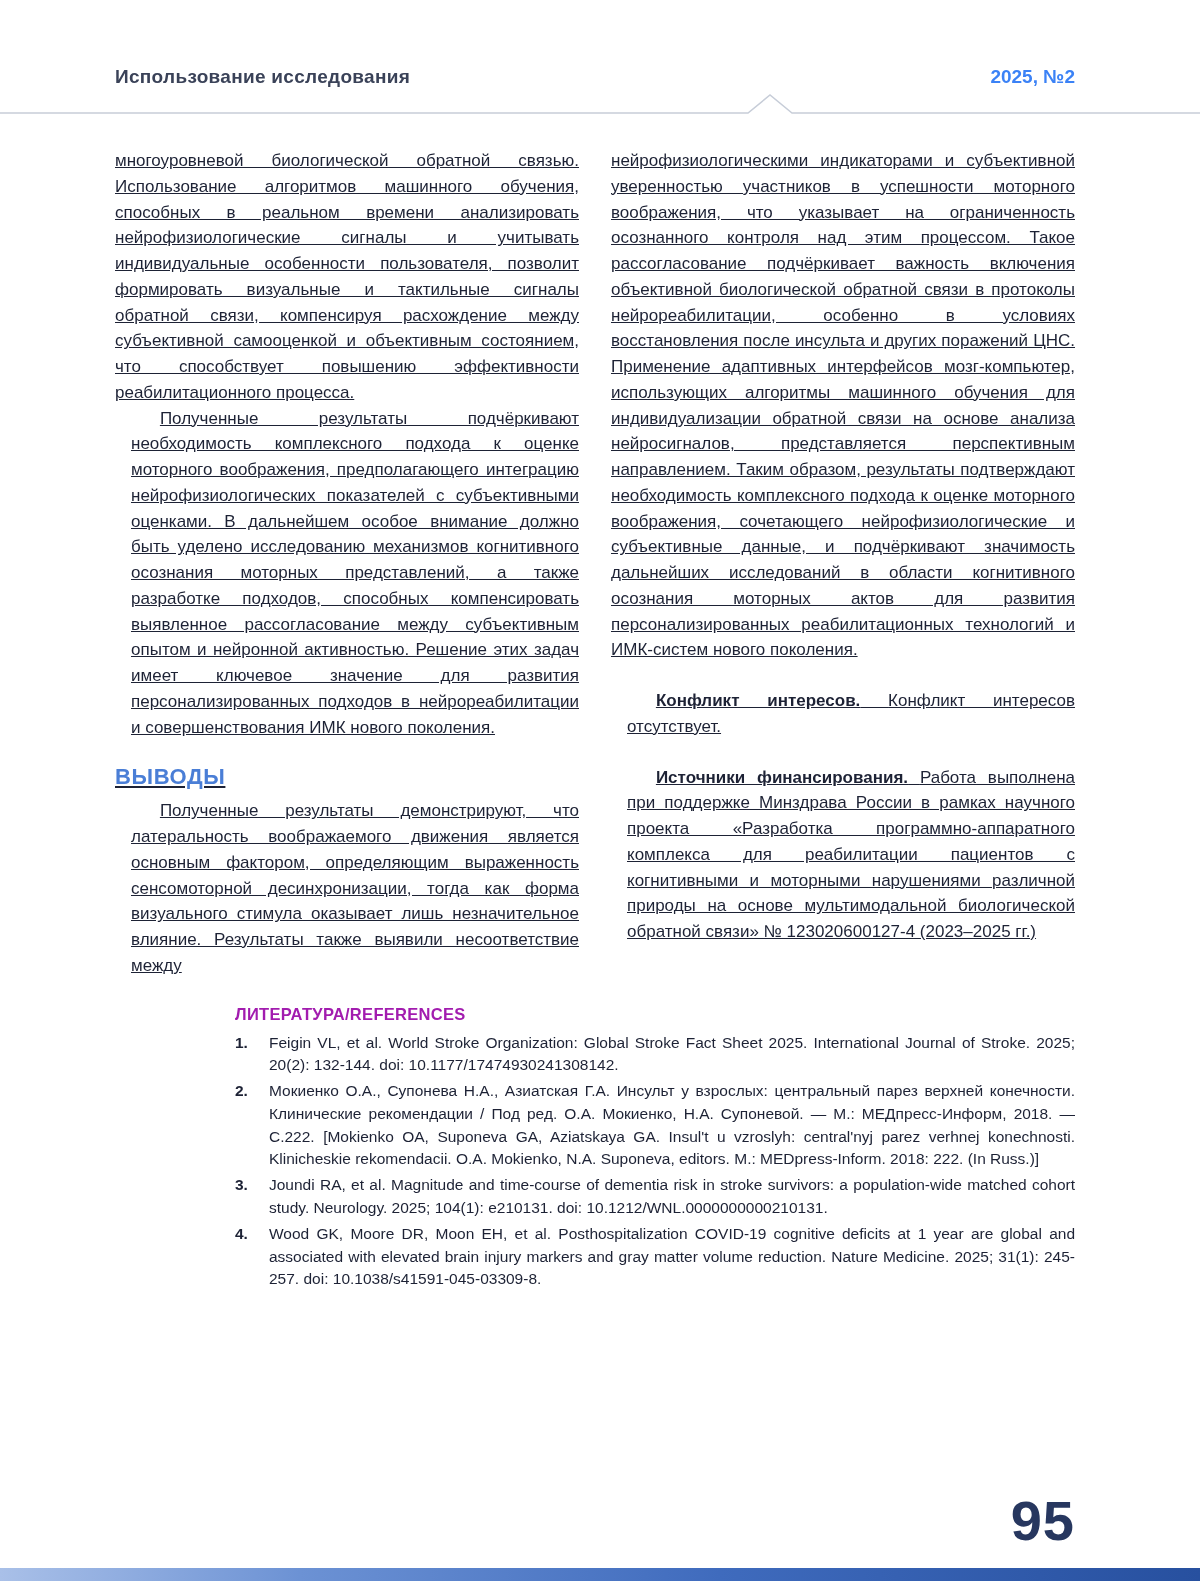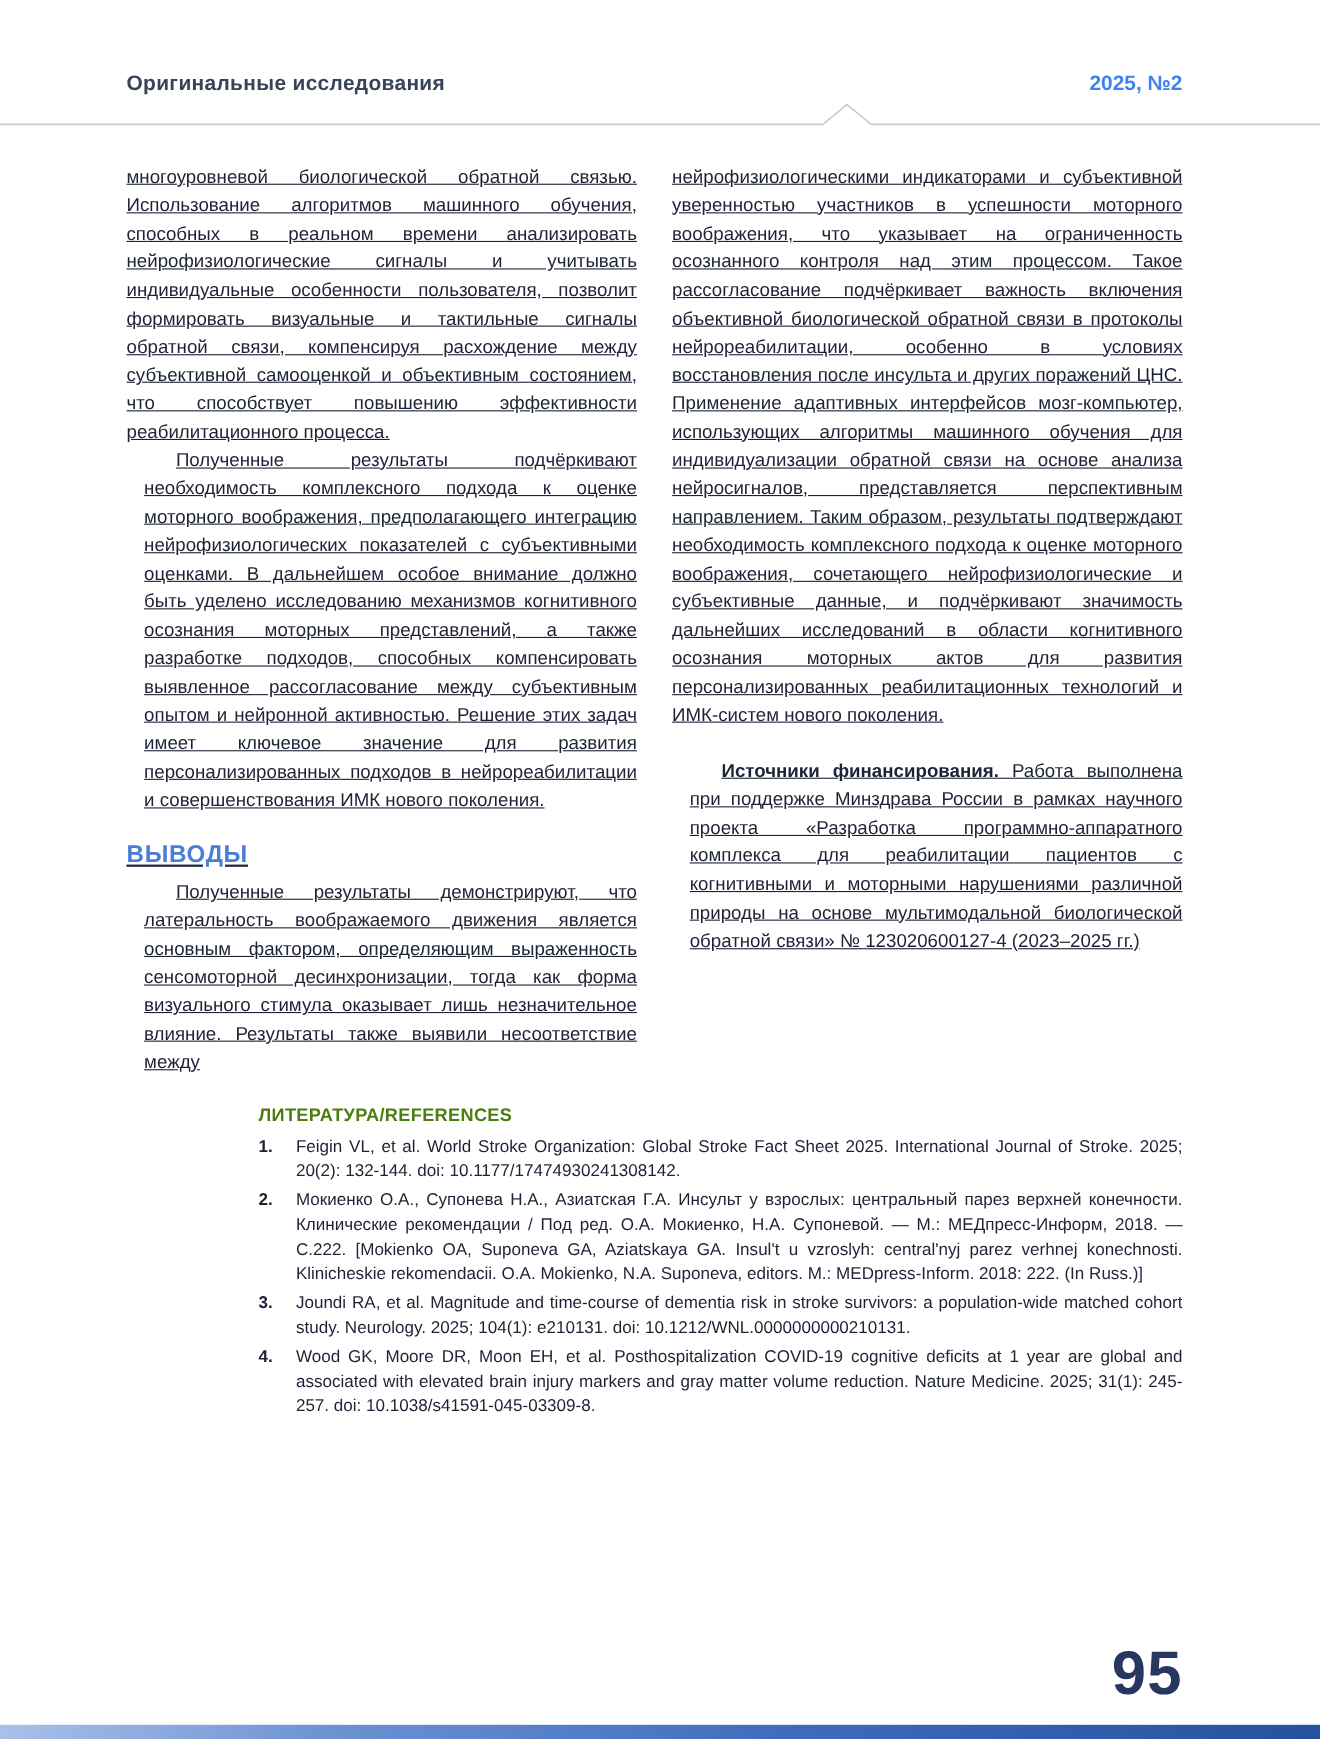--- a/index.html
+++ b/index.html
@@ -63,21 +63,21 @@
     text-align: left;
   }
   .space-before { margin-top: 25px; }
   .references {
     margin-top: 26px;
     margin-left: 120px;
   }
   .references .refs-heading {
     font-size: 16.5px;
     font-weight: bold;
-    color: #4d7c0f;
+    color: #a21caf;
     letter-spacing: 0.3px;
     margin: 0 0 8px 0;
   }
   .ref-item {
     display: flex;
     font-size: 15.5px;
     line-height: 1.47;
     margin-bottom: 3px;
   }
   .ref-num {
@@ -106,21 +106,21 @@
     height: 13px;
     background: linear-gradient(90deg, #a9c0e8 0%, #6c92d4 25%, #3f6bbd 60%, #27509f 100%);
   }
 </style>
 </head>
 <body>
 
 <div class="page">
 
   <div class="header">
-    <span class="section-title">Оригинальные исследования</span>
+    <span class="section-title">Использование исследования</span>
     <span class="issue">2025, №2</span>
   </div>
 
   <div class="header-rule">
     <svg width="1200" height="26" viewBox="0 0 1200 26" preserveAspectRatio="none">
       <path d="M0 21 H748 L770 3 L792 21 H1200" fill="none" stroke="#c7cdd8" stroke-width="1.5"></path>
     </svg>
   </div>
 
   <div class="content">
@@ -129,20 +129,21 @@
 
       <div class="col left">
         <p class="para">многоуровневой биологической обратной связью. Использование алгоритмов машинного обучения, способных в реальном времени анализировать нейрофизиологические сигналы и учитывать индивидуальные особенности пользователя, позволит формировать визуальные и тактильные сигналы обратной связи, компенсируя расхождение между субъективной самооценкой и объективным состоянием, что способствует повышению эффективности реабилитационного процесса.</p>
         <p class="para indent">Полученные результаты подчёркивают необходимость комплексного подхода к оценке моторного воображения, предполагающего интеграцию нейрофизиологических показателей с субъективными оценками. В дальнейшем особое внимание должно быть уделено исследованию механизмов когнитивного осознания моторных представлений, а также разработке подходов, способных компенсировать выявленное рассогласование между субъективным опытом и нейронной активностью. Решение этих задач имеет ключевое значение для развития персонализированных подходов в нейрореабилитации и совершенствования ИМК нового поколения.</p>
         <h2 class="subhead">ВЫВОДЫ</h2>
         <p class="para indent">Полученные результаты демонстрируют, что латеральность воображаемого движения является основным фактором, определяющим выраженность сенсомоторной десинхронизации, тогда как форма визуального стимула оказывает лишь незначительное влияние. Результаты также выявили несоответствие между</p>
       </div>
 
       <div class="col right">
         <p class="para">нейрофизиологическими индикаторами и субъективной уверенностью участников в успешности моторного воображения, что указывает на ограниченность осознанного контроля над этим процессом. Такое рассогласование подчёркивает важность включения объективной биологической обратной связи в протоколы нейрореабилитации, особенно в условиях восстановления после инсульта и других поражений ЦНС. Применение адаптивных интерфейсов мозг-компьютер, использующих алгоритмы машинного обучения для индивидуализации обратной связи на основе анализа нейросигналов, представляется перспективным направлением. Таким образом, результаты подтверждают необходимость комплексного подхода к оценке моторного воображения, сочетающего нейрофизиологические и субъективные данные, и подчёркивают значимость дальнейших исследований в области когнитивного осознания моторных актов для развития персонализированных реабилитационных технологий и ИМК-систем нового поколения.</p>
+        <p class="para indent space-before"><span class="lead">Конфликт интересов.</span> <span>Конфликт интересов отсутствует.</span></p>
         <p class="para indent space-before"><span class="lead">Источники финансирования.</span> <span>Работа выполнена при поддержке Минздрава России в рамках научного проекта «Разработка программно-аппаратного комплекса для реабилитации пациентов с когнитивными и моторными нарушениями различной природы на основе мультимодальной биологической обратной связи» № 123020600127-4 (2023–2025 гг.)</span></p>
       </div>
 
     </div>
 
     <div class="references">
       <h3 class="refs-heading">ЛИТЕРАТУРА/REFERENCES</h3>
 
       <div class="ref-item">
         <span class="ref-num">1.</span>

